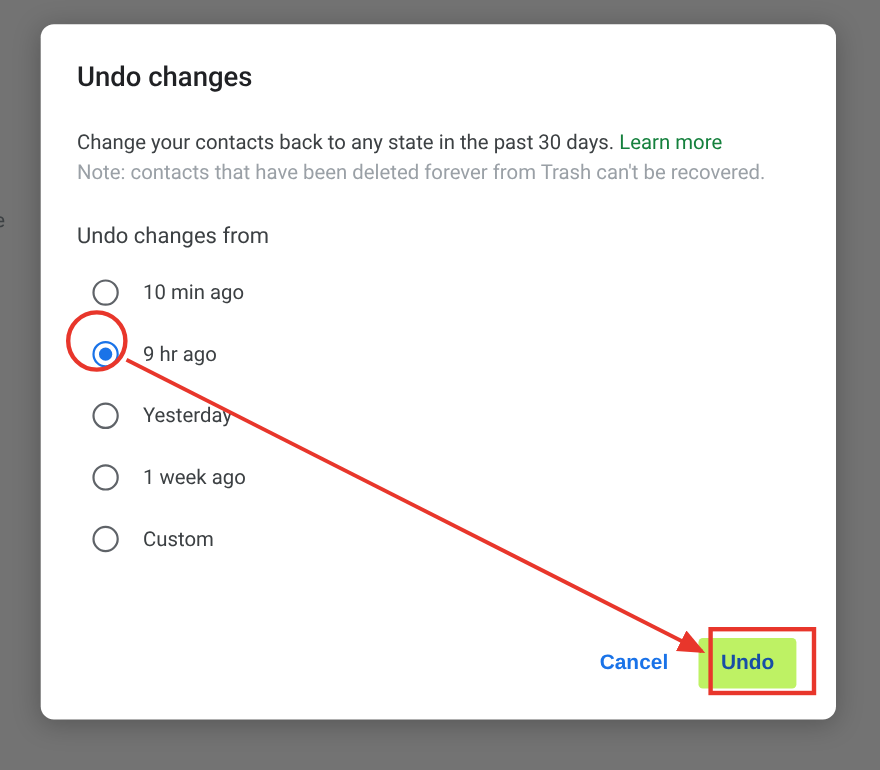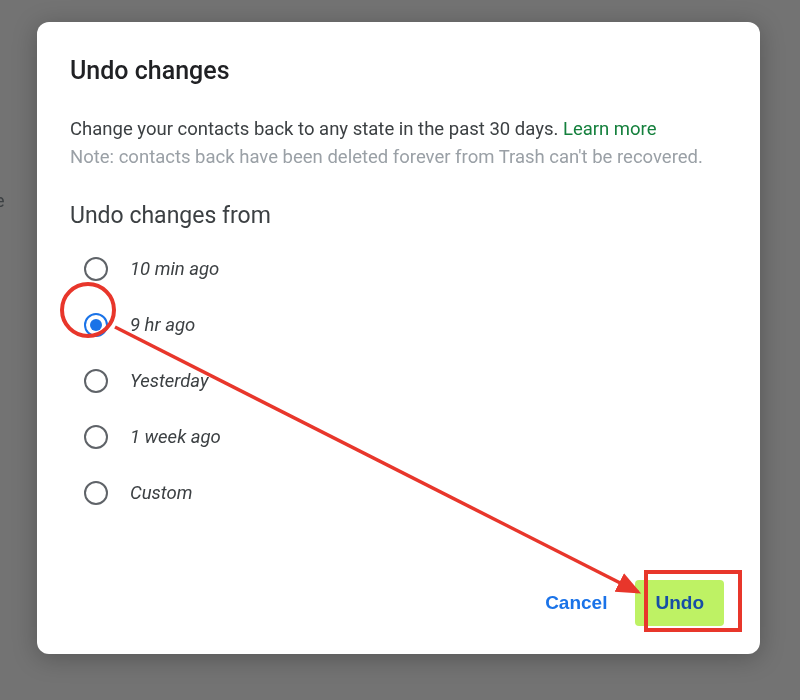--- a/index.html
+++ b/index.html
@@ -49,35 +49,34 @@
     .learn-more {
       color: #15803d;
       text-decoration: none;
     }
     .note-line {
       font-size: 18.5px;
       color: #9aa0a6;
       margin-top: 4px;
     }
     .section-label {
-      font-size: 23px;
+      font-size: 20px;
       color: #3c4043;
       margin-top: 34px;
       margin-bottom: 12px;
     }
     .radio-list {
       display: flex;
       flex-direction: column;
     }
     .radio-item {
       display: flex;
       align-items: center;
       height: 56px;
       cursor: pointer;
-      font-style: italic;
     }
     .radio-outer {
       width: 24px;
       height: 24px;
       border-radius: 50%;
       border: 2.5px solid #5f6368;
       margin-left: 14px;
       margin-right: 22px;
       display: flex;
       align-items: center;
@@ -156,21 +155,21 @@
 
 <span class="edge-text">e</span>
 
 <div class="dialog">
   <h1 class="dialog-title">Undo changes</h1>
 
   <p class="desc-line">
     <span>Change your contacts back to any state in the past 30 days.</span>
     <a href="#" class="learn-more">Learn more</a>
   </p>
-  <p class="note-line">Note: contacts back have been deleted forever from Trash can't be recovered.</p>
+  <p class="note-line">Note: contacts that have been deleted forever from Trash can't be recovered.</p>
 
   <div class="section-label">Undo changes from</div>
 
   <div class="radio-list">
     <label class="radio-item">
       <span class="radio-outer"></span>
       <span class="radio-label">10 min ago</span>
     </label>
     <label class="radio-item">
       <span class="radio-outer selected">

